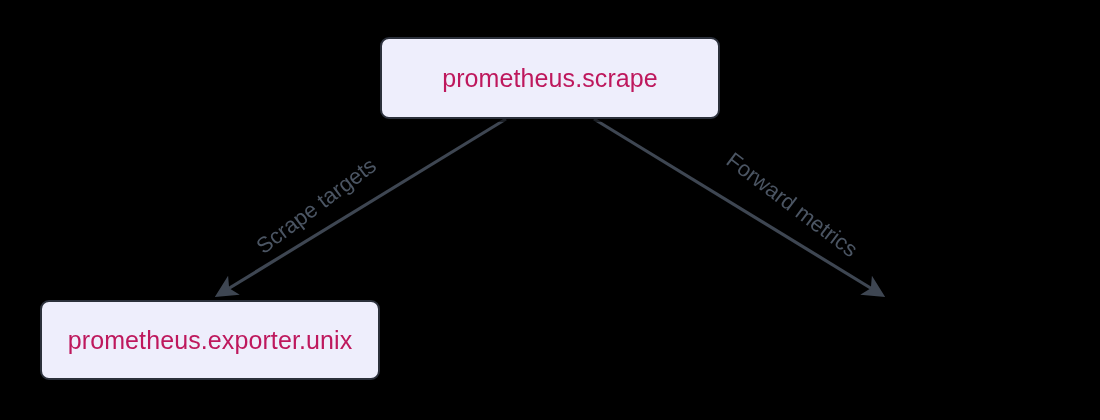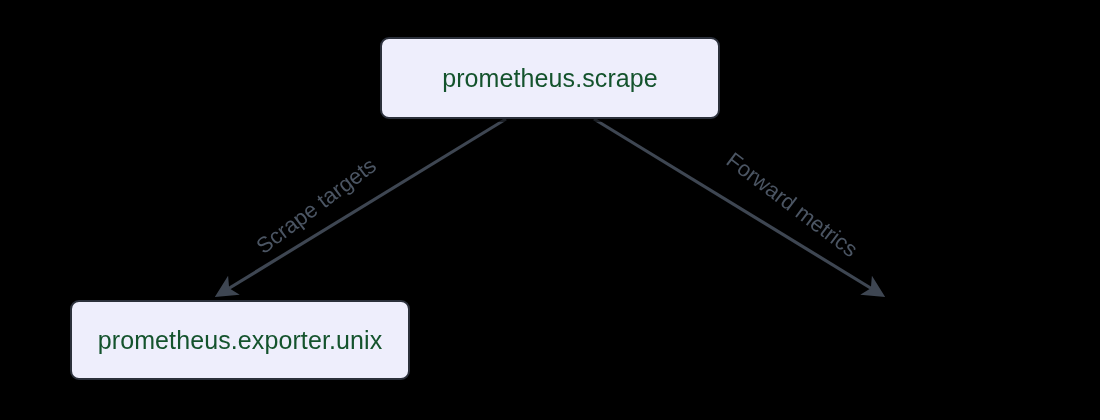--- a/index.html
+++ b/index.html
@@ -30,26 +30,26 @@
     border-radius: 9px;
     display: flex;
     align-items: center;
     justify-content: center;
     box-shadow: 2px 3px 0 rgba(0,0,0,0.55);
   }
   .node-label {
     font-family: "Liberation Sans", sans-serif;
     font-size: 25px;
     line-height: 1;
-    color: #14532d;
+    color: #be185d;
     white-space: nowrap;
     letter-spacing: 0.1px;
   }
   #node-scrape   { left: 380px; top: 37px;  width: 340px; height: 82px; }
-  #node-exporter { left: 40px;  top: 300px; width: 340px; height: 80px; margin-left: 30px; }
+  #node-exporter { left: 40px;  top: 300px; width: 340px; height: 80px; }
   #node-remote   { left: 720px; top: 300px; width: 340px; height: 80px; }
 
   .edge-label {
     position: absolute;
     font-family: "Liberation Sans", sans-serif;
     font-size: 22px;
     color: #4b5563;
     white-space: nowrap;
     transform-origin: 50% 50%;
     pointer-events: none;

